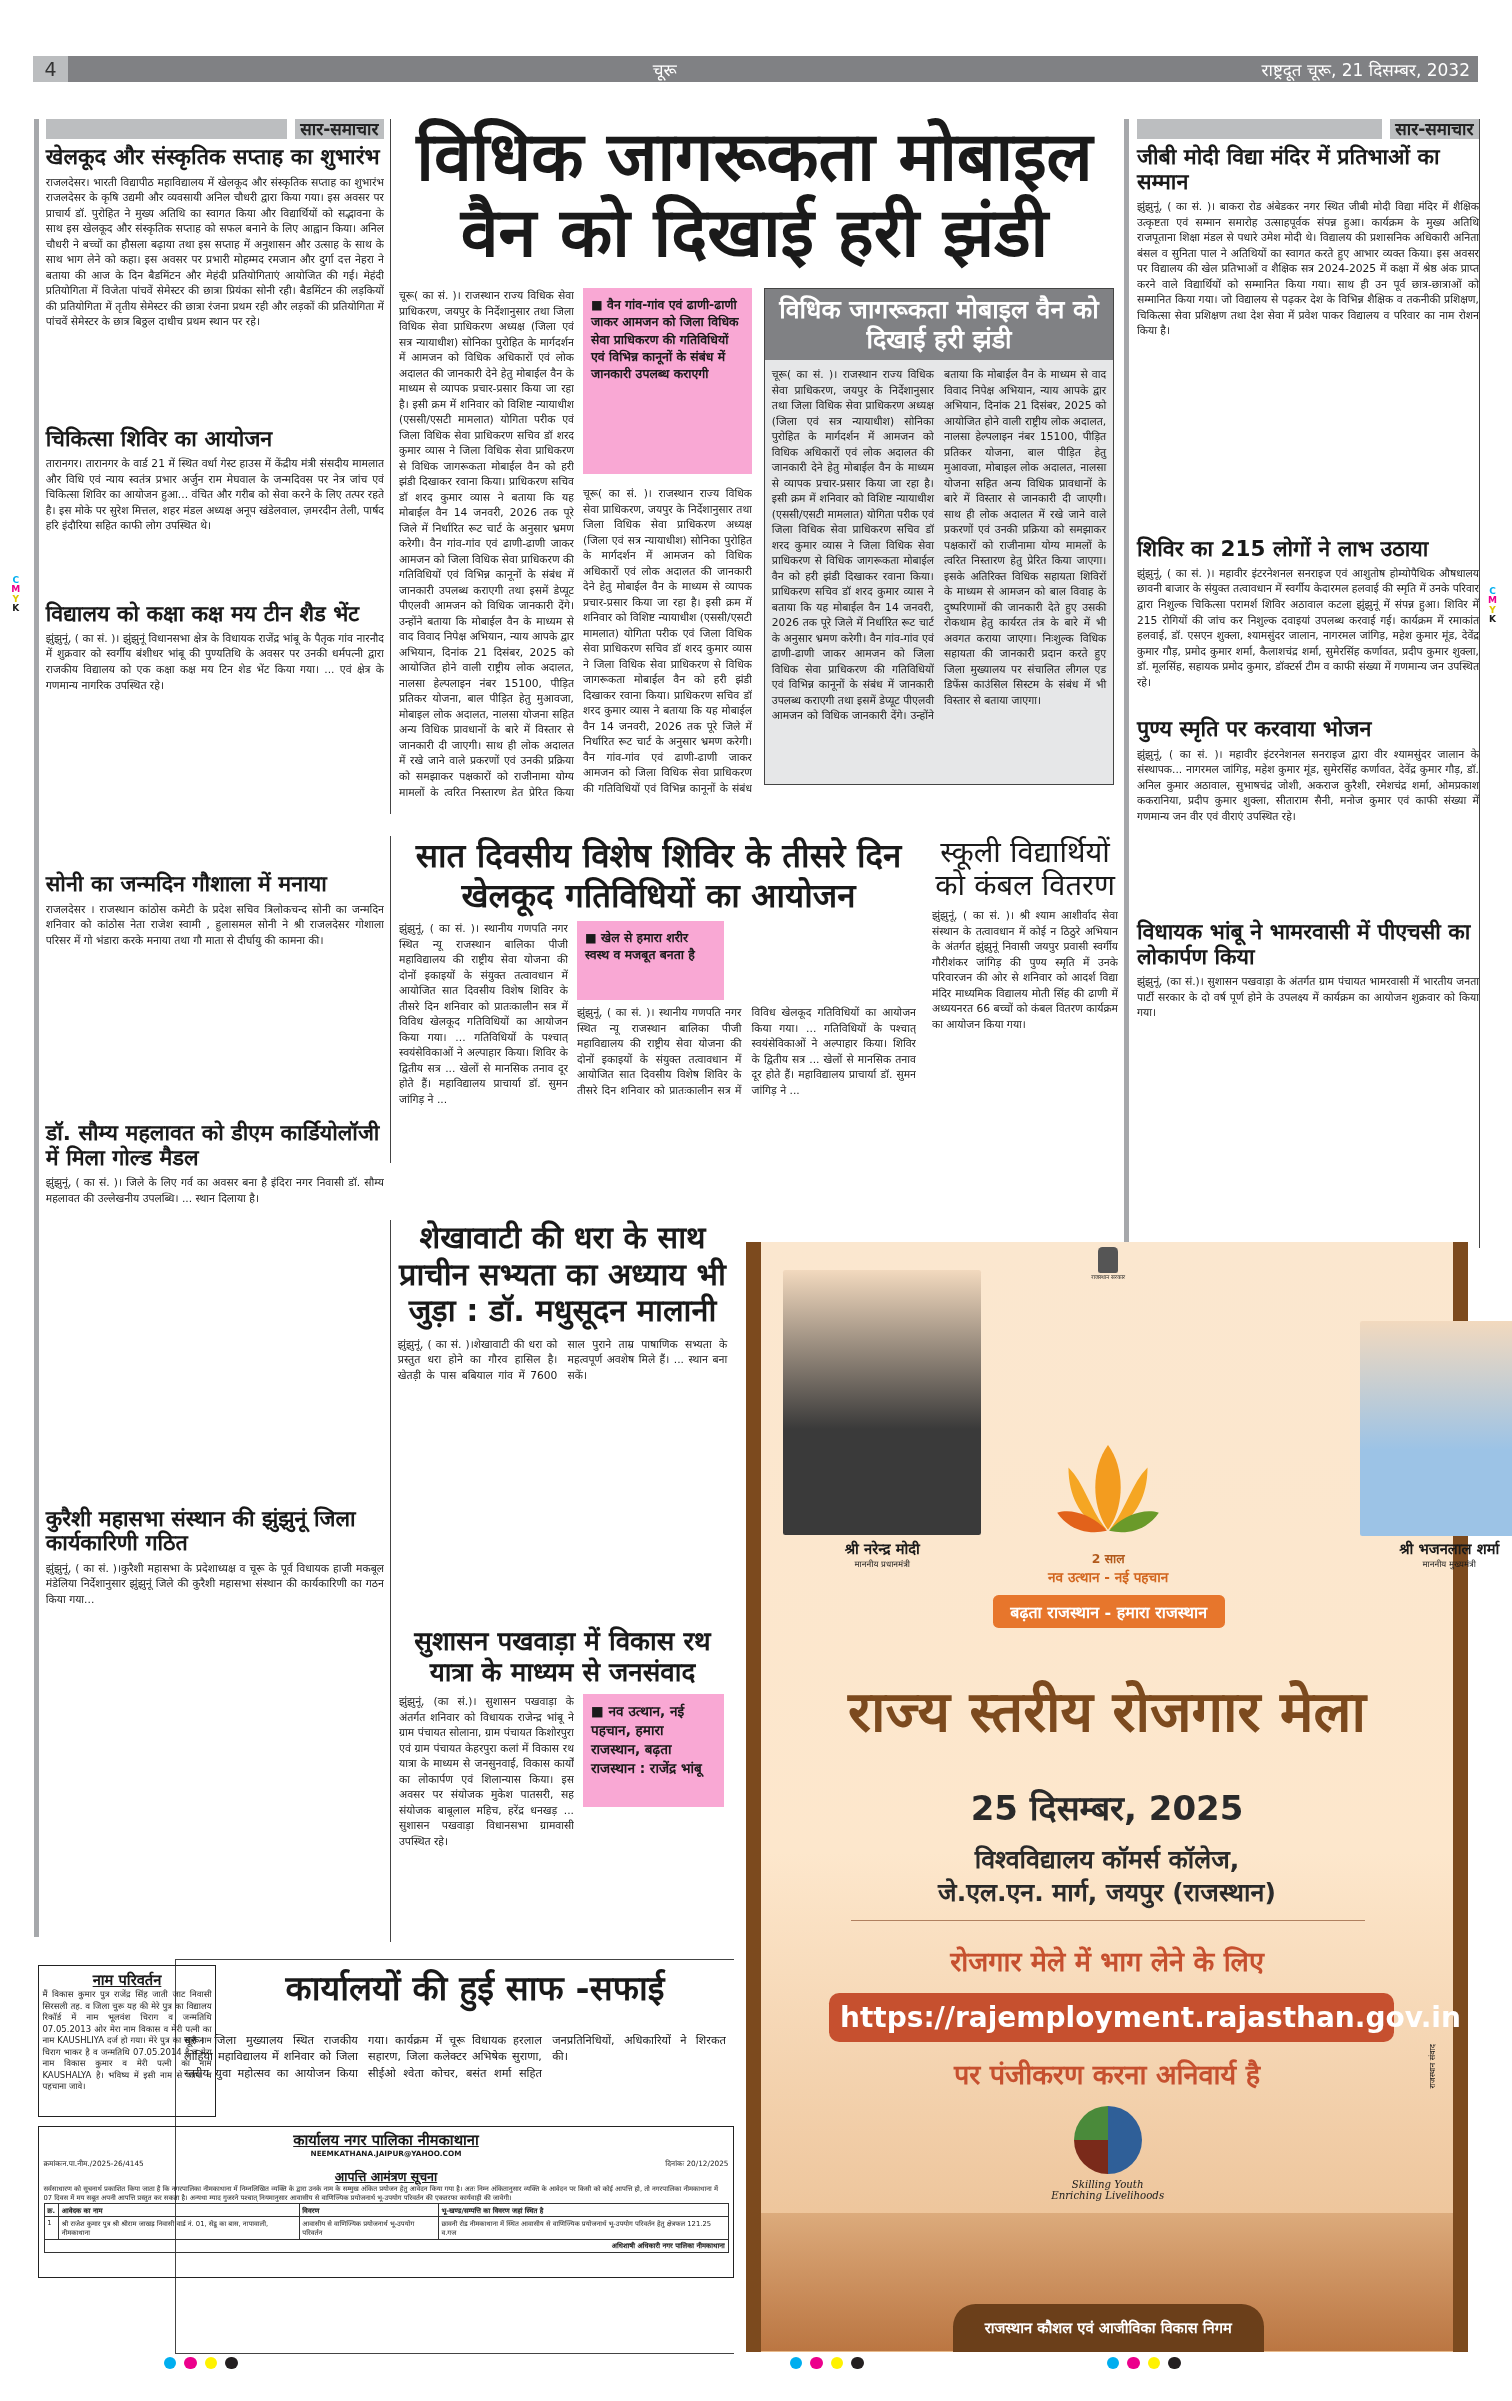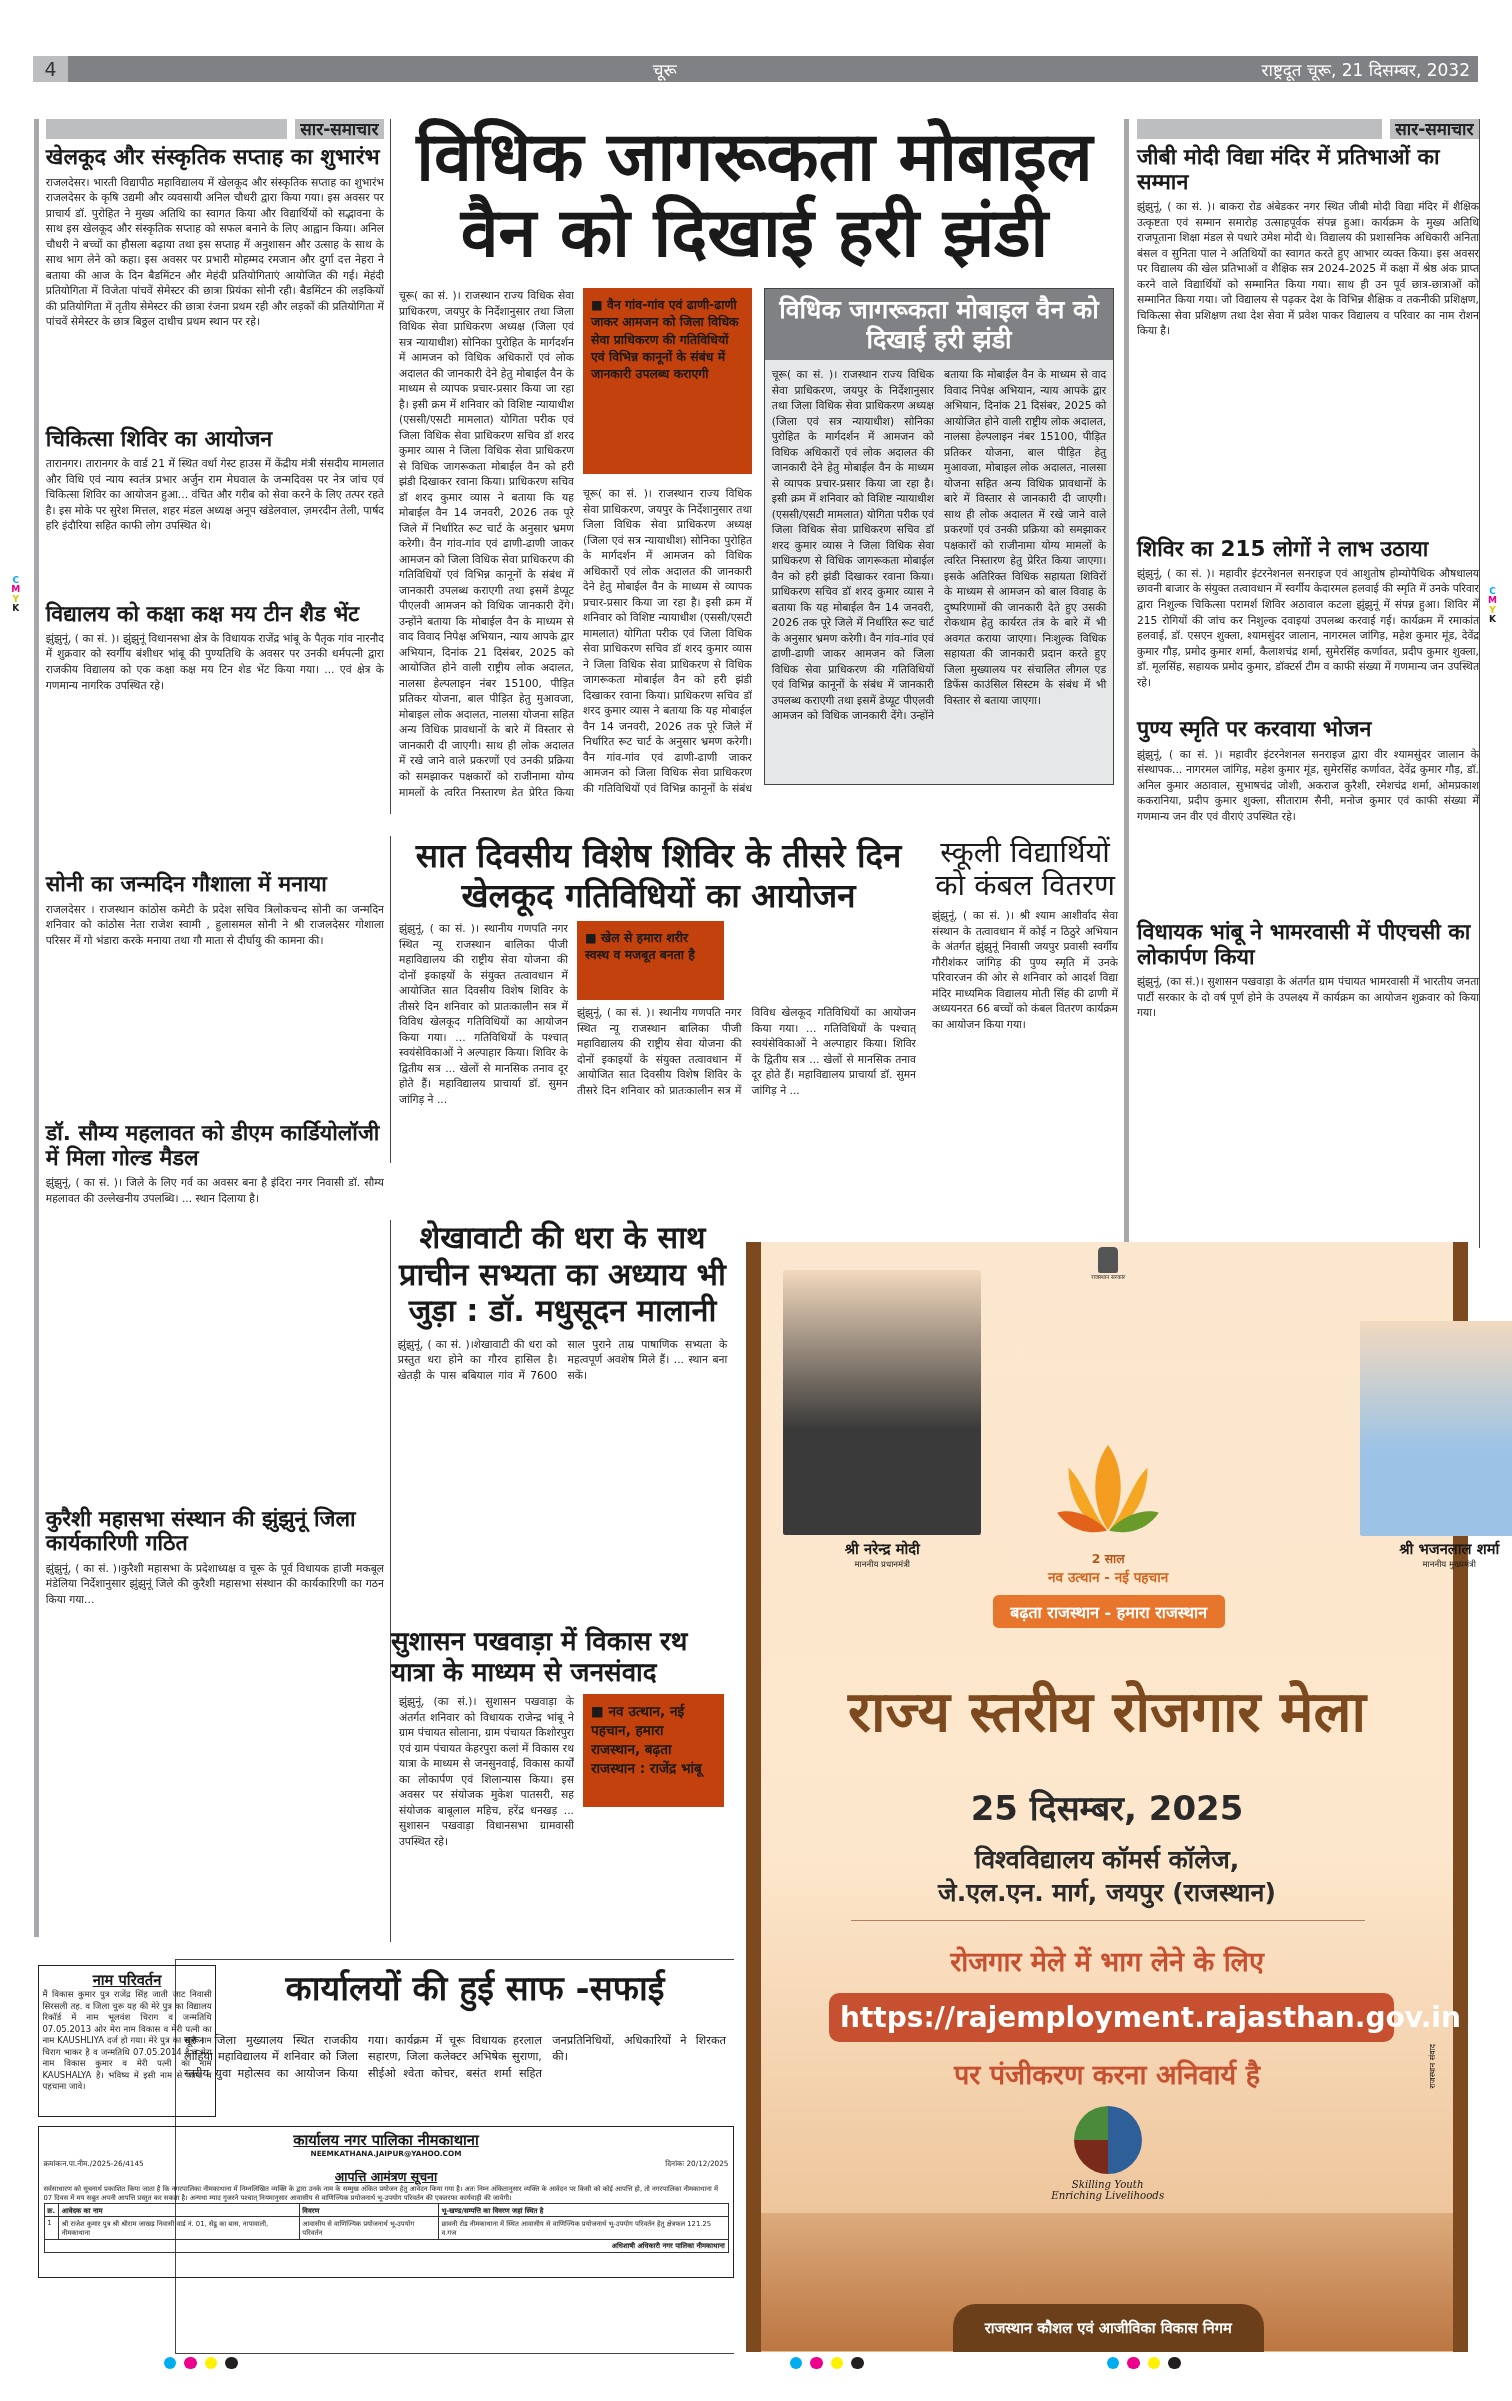--- a/index.html
+++ b/index.html
@@ -10,21 +10,21 @@
 .masthead .city{flex:1;text-align:center}
 .masthead .date{padding-right:8px}
 .col{position:absolute;border-left:5.6px solid #a6a8ab}
 .sar{display:flex;align-items:stretch;height:20.3px;margin-bottom:6px}
 .sar .bar{flex:1;background:#bcbec0;margin-right:8px}
 .sar .lbl{background:#bcbec0;font-size:17px;font-weight:bold;padding:0 5.6px;line-height:20.3px;color:#222}
 .h2{font-weight:bold;font-size:21.5px;line-height:1.15;margin:4.5px 0 4.5px}
 .p{font-size:10.7px;line-height:1.45;text-align:justify}
 .h1{font-weight:bold;font-size:68px;line-height:1.12;text-align:center}
 .h1m{font-weight:bold;font-size:33px;line-height:1.2;text-align:center}
-.grey{background:#c2410c;padding:8px;font-size:12.4px;font-weight:bold;line-height:1.4}
+.grey{background:#f9a8d4;padding:8px;font-size:12.4px;font-weight:bold;line-height:1.4}
 .hl{background:#808184;color:#fff;font-weight:bold;font-size:25px;text-align:center;padding:5.6px;line-height:1.2}
 .cols3{column-count:3;column-gap:10.2px}
 .cols2{column-count:2;column-gap:10.2px}
 .ad{position:absolute;left:746px;top:1242px;width:722px;height:1110px;background:#7c4a1e;padding:0 14.7px}
 .ad .inner{width:100%;height:100%;background:linear-gradient(#fbe7cf,#fde7cc 55%,#e8b98a);position:relative}
 .ad .pill{background:#e7762c;color:#fff;font-weight:bold;border-radius:5.6px;display:inline-block}
 .ad .url{background:#c6502f;color:#fff;font-weight:bold;border-radius:10.2px;font-size:28px;padding:8px 11.3px;text-align:center}
 .dots span{display:inline-block;width:12.4px;height:12.4px;border-radius:50%;margin-right:8px}
 .cmyk{font-weight:bold;font-size:9px;line-height:1.05;text-align:center}
 table{border-collapse:collapse;width:100%;font-size:8.5px}
@@ -139,21 +139,21 @@
   <div style="font-size:29px;line-height:1.15;text-align:center">स्कूली विद्यार्थियों को कंबल वितरण</div>
   <div class="p" style="margin-top:5.6px;height:237px;overflow:hidden">झुंझुनूं, ( का सं. )। श्री श्याम आशीर्वाद सेवा संस्थान के तत्वावधान में कोई न ठिठुरे अभियान के अंतर्गत झुंझुनूं निवासी जयपुर प्रवासी स्वर्गीय गौरीशंकर जांगिड़ की पुण्य स्मृति में उनके परिवारजन की ओर से शनिवार को आदर्श विद्या मंदिर माध्यमिक विद्यालय मोती सिंह की ढाणी में अध्ययनरत 66 बच्चों को कंबल वितरण कार्यक्रम का आयोजन किया गया।</div>
 </div>
 
 <div class="abs" style="left:390px;top:1220px;width:344px;height:452px;border-left:1.1px solid #444">
   <div style="font-weight:bold;font-size:30.5px;line-height:1.2;text-align:center">शेखावाटी की धरा के साथ प्राचीन सभ्यता का अध्याय भी जुड़ा : डॉ. मधुसूदन मालानी</div>
   <div class="p cols2" style="padding:6.8px;height:294px;overflow:hidden">झुंझुनूं, ( का सं. )।शेखावाटी की धरा को प्रस्तुत धरा होने का गौरव हासिल है। खेतड़ी के पास बबियाल गांव में 7600 साल पुराने ताम्र पाषाणिक सभ्यता के महत्वपूर्ण अवशेष मिले हैं। ... स्थान बना सकें।</div>
 </div>
 
 <div class="abs" style="left:390px;top:1626px;width:344px;height:316px;border-left:1.1px solid #444">
-  <div style="font-weight:bold;font-size:26px;line-height:1.2;">सुशासन पखवाड़ा में विकास रथ यात्रा के माध्यम से जनसंवाद</div>
+  <div style="font-weight:bold;font-size:26px;line-height:1.2;text-align:center">सुशासन पखवाड़ा में विकास रथ यात्रा के माध्यम से जनसंवाद</div>
   <div class="abs" style="left:8px;top:68px;width:175px;height:237px;overflow:hidden">
       <div class="p">झुंझुनूं, (का सं.)। सुशासन पखवाड़ा के अंतर्गत शनिवार को विधायक राजेन्द्र भांबू ने ग्राम पंचायत सोलाना, ग्राम पंचायत किशोरपुरा एवं ग्राम पंचायत केहरपुरा कलां में विकास रथ यात्रा के माध्यम से जनसुनवाई, विकास कार्यों का लोकार्पण एवं शिलान्यास किया। इस अवसर पर संयोजक मुकेश पातसरी, सह संयोजक बाबूलाल महिच, हरेंद्र धनखड़ ... सुशासन पखवाड़ा विधानसभा ग्रामवासी उपस्थित रहे।</div>
     </div>
   <div class="abs grey" style="left:192px;top:68px;width:141px;height:113px;font-size:13.6px"><span>■ </span><span>नव उत्थान, नई पहचान, हमारा राजस्थान, बढ़ता राजस्थान : राजेंद्र भांबू</span></div>
 </div>
 
 <div class="abs" style="left:175px;top:1959px;width:559px;height:395px;border:1.1px solid #444;border-right:none;padding:8px">
   <div style="font-weight:bold;font-size:34px;line-height:1.2;text-align:center;margin-left:40px">कार्यालयों की हुई साफ -सफाई</div>
   <div class="p cols3" style="margin-top:24px;height:316px;overflow:hidden;font-size:11.3px">चूरू। जिला मुख्यालय स्थित राजकीय लोहिया महाविद्यालय में शनिवार को जिला स्तरीय युवा महोत्सव का आयोजन किया गया। कार्यक्रम में चूरू विधायक हरलाल सहारण, जिला कलेक्टर अभिषेक सुराणा, सीईओ श्वेता कोचर, बसंत शर्मा सहित जनप्रतिनिधियों, अधिकारियों ने शिरकत की।</div>
 </div>

